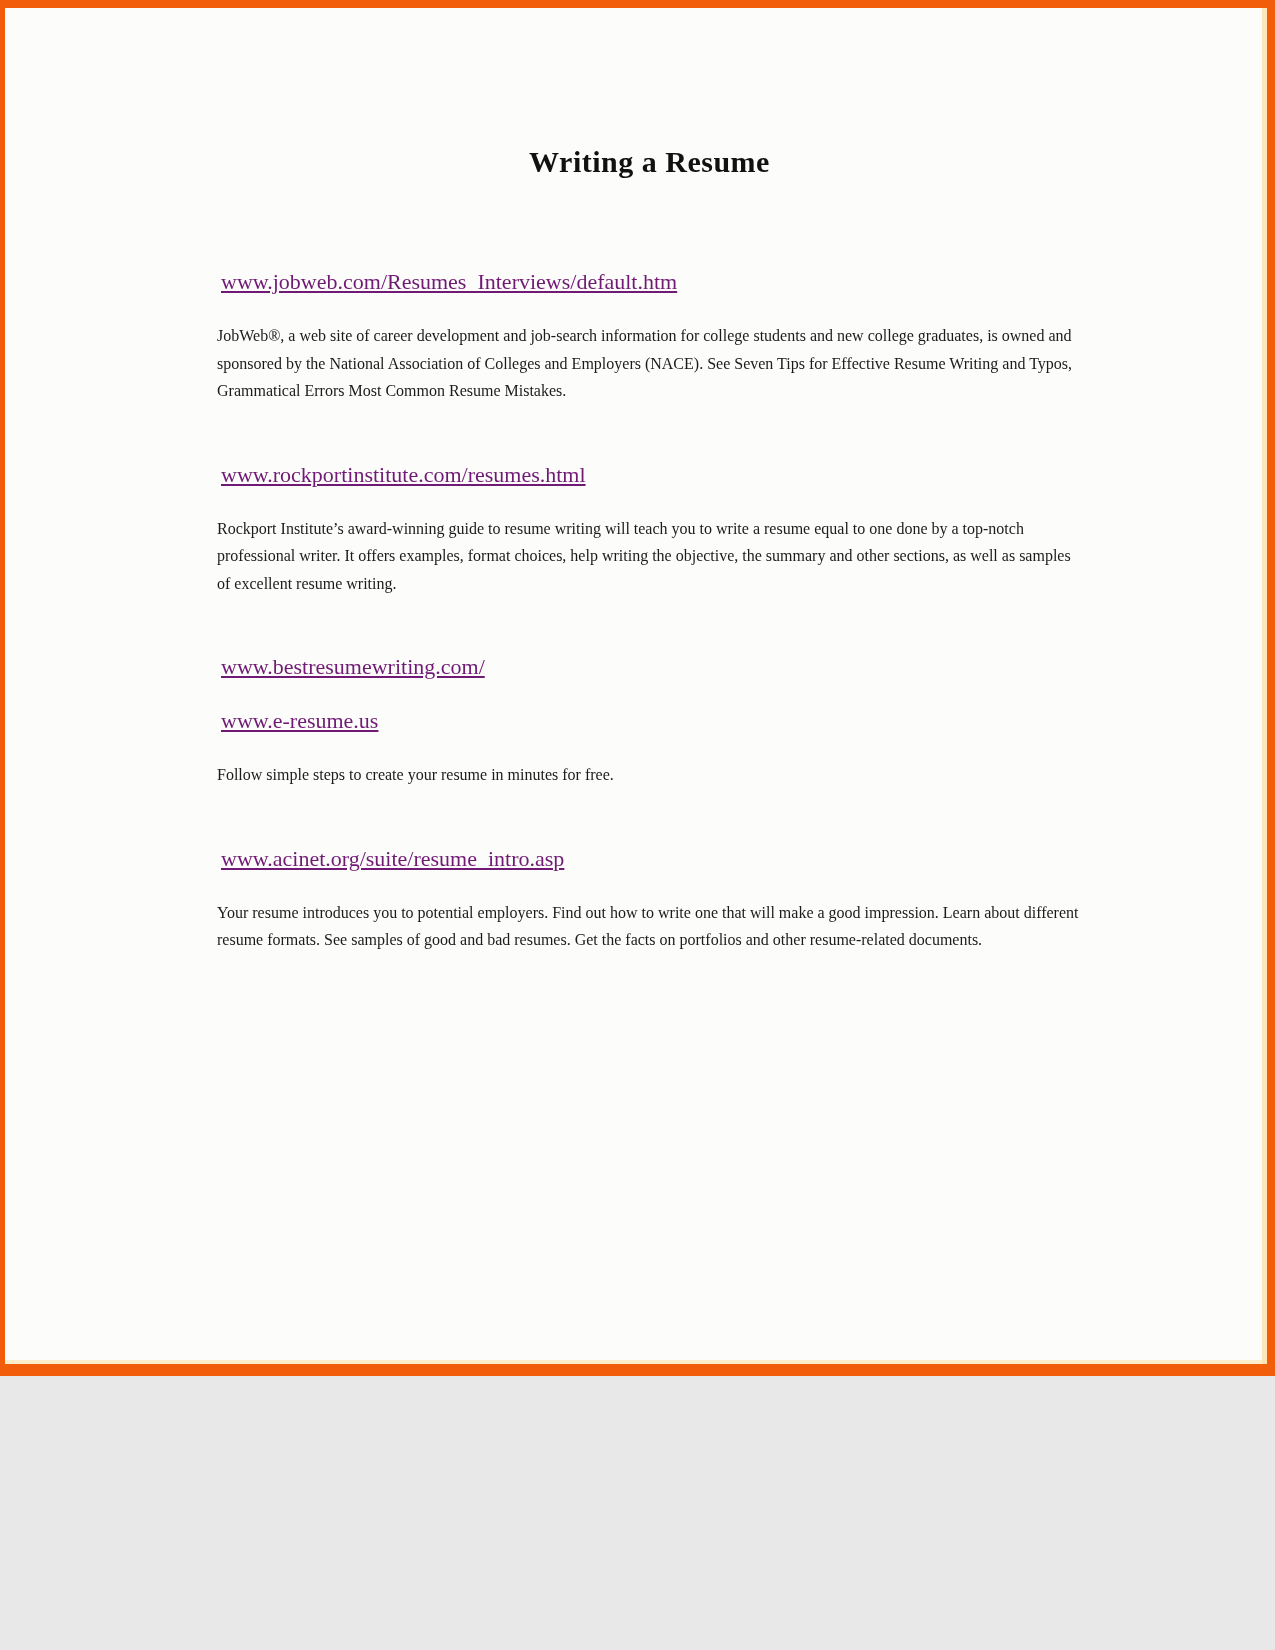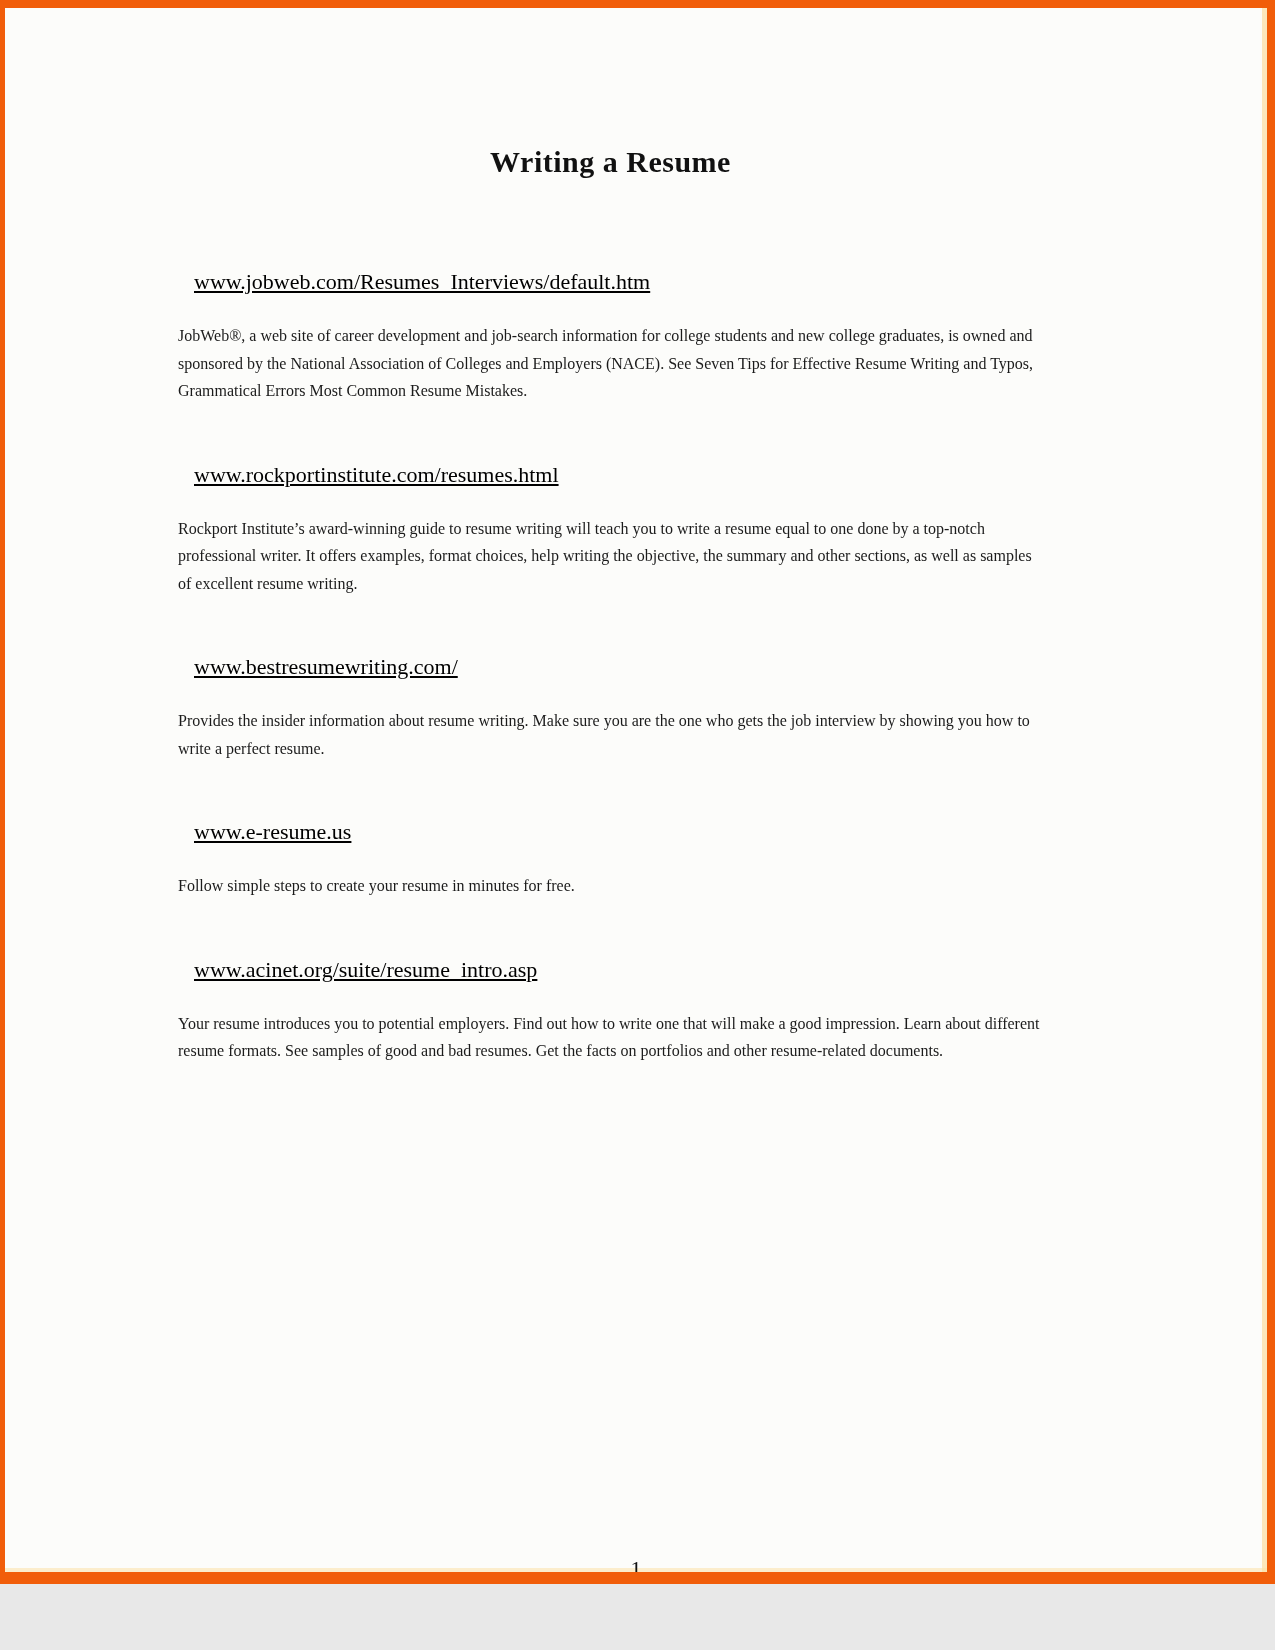--- a/index.html
+++ b/index.html
@@ -1,47 +1,48 @@
 <!DOCTYPE html>
 <html><head>
 <meta charset="utf-8">
 <style>
   html,body{margin:0;padding:0;background:#e8e8e8;}
   .page{
     position:relative;
-    width:1275px;height:1584px;
+    width:1275px;height:1376px;
     box-sizing:border-box;
     background:#FCFCFA;
     border-style:solid;
     border-color:#F15D0A;
     border-width:8px 8px 12px 5px;
     box-shadow:inset -5px 0 0 rgba(252,224,166,0.75), inset 0 -4px 0 rgba(252,224,166,0.55);
     font-family:"Liberation Serif", serif;
     color:#1B1B1B;
     overflow:hidden;
+    padding-left:39px;
   }
   .content{
     padding:132px 0 0 173px;
     width:865px;
   }
   h1.title{
     margin:0 0 84px 0;
     font-size:30px;
     line-height:44px;
     font-weight:bold;
     text-align:center;
     letter-spacing:0.5px;
     color:#111;
   }
   .entry .link{
     display:inline-block;
-    margin:0 0 26px 16px;
+    margin:0 0 26px 4px;
     font-size:22px;
     line-height:28px;
-    color:#000000;
+    color:#701a75;
     text-decoration:underline;
     cursor:pointer;
   }
   .entry p{
     margin:0 0 56px 0;
     font-size:16px;
     line-height:27.5px;
     color:#1B1B1B;
   }
   .page-number{
@@ -75,21 +76,20 @@
     <p>JobWeb®, a web site of career development and job-search information for college students and new college graduates, is owned and sponsored by the National Association of Colleges and Employers (NACE). See Seven Tips for Effective Resume Writing and Typos, Grammatical Errors Most Common Resume Mistakes.</p>
   </section>
 
   <section class="entry">
     <a class="link">www.rockportinstitute.com/resumes.html</a>
     <p>Rockport Institute’s award-winning guide to resume writing will teach you to write a resume equal to one done by a top-notch professional writer. It offers examples, format choices, help writing the objective, the summary and other sections, as well as samples of excellent resume writing.</p>
   </section>
 
   <section class="entry">
     <a class="link">www.bestresumewriting.com/</a>
-    <p>Provides the insider information about resume writing. Make sure you are the one who gets the job interview by showing you how to write a perfect resume.</p>
   </section>
 
   <section class="entry">
     <a class="link">www.e-resume.us</a>
     <p>Follow simple steps to create your resume in minutes for free.</p>
   </section>
 
   <section class="entry">
     <a class="link">www.acinet.org/suite/resume_intro.asp</a>
   </section>

